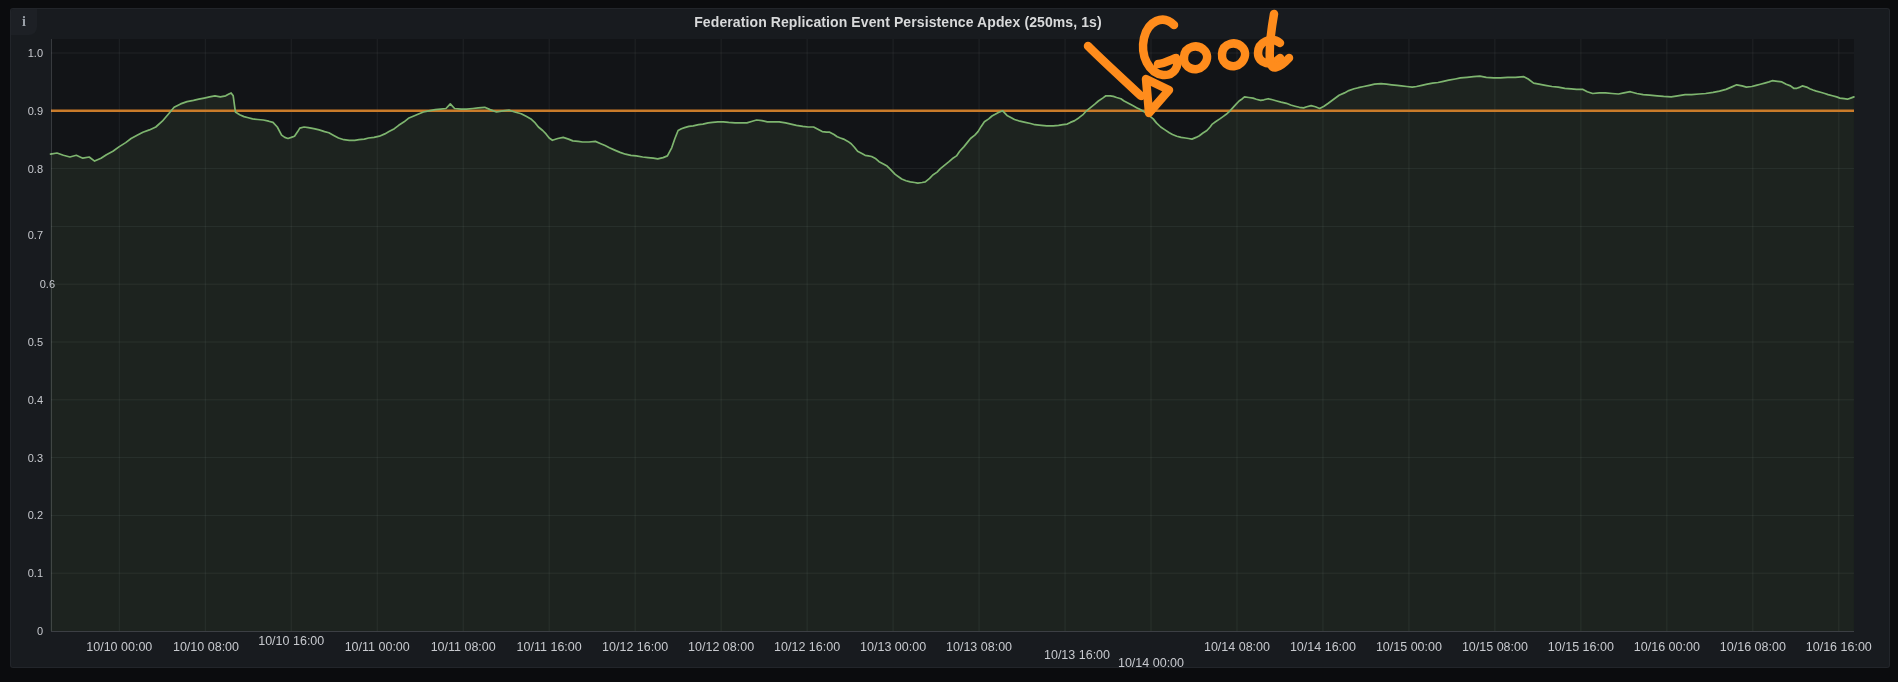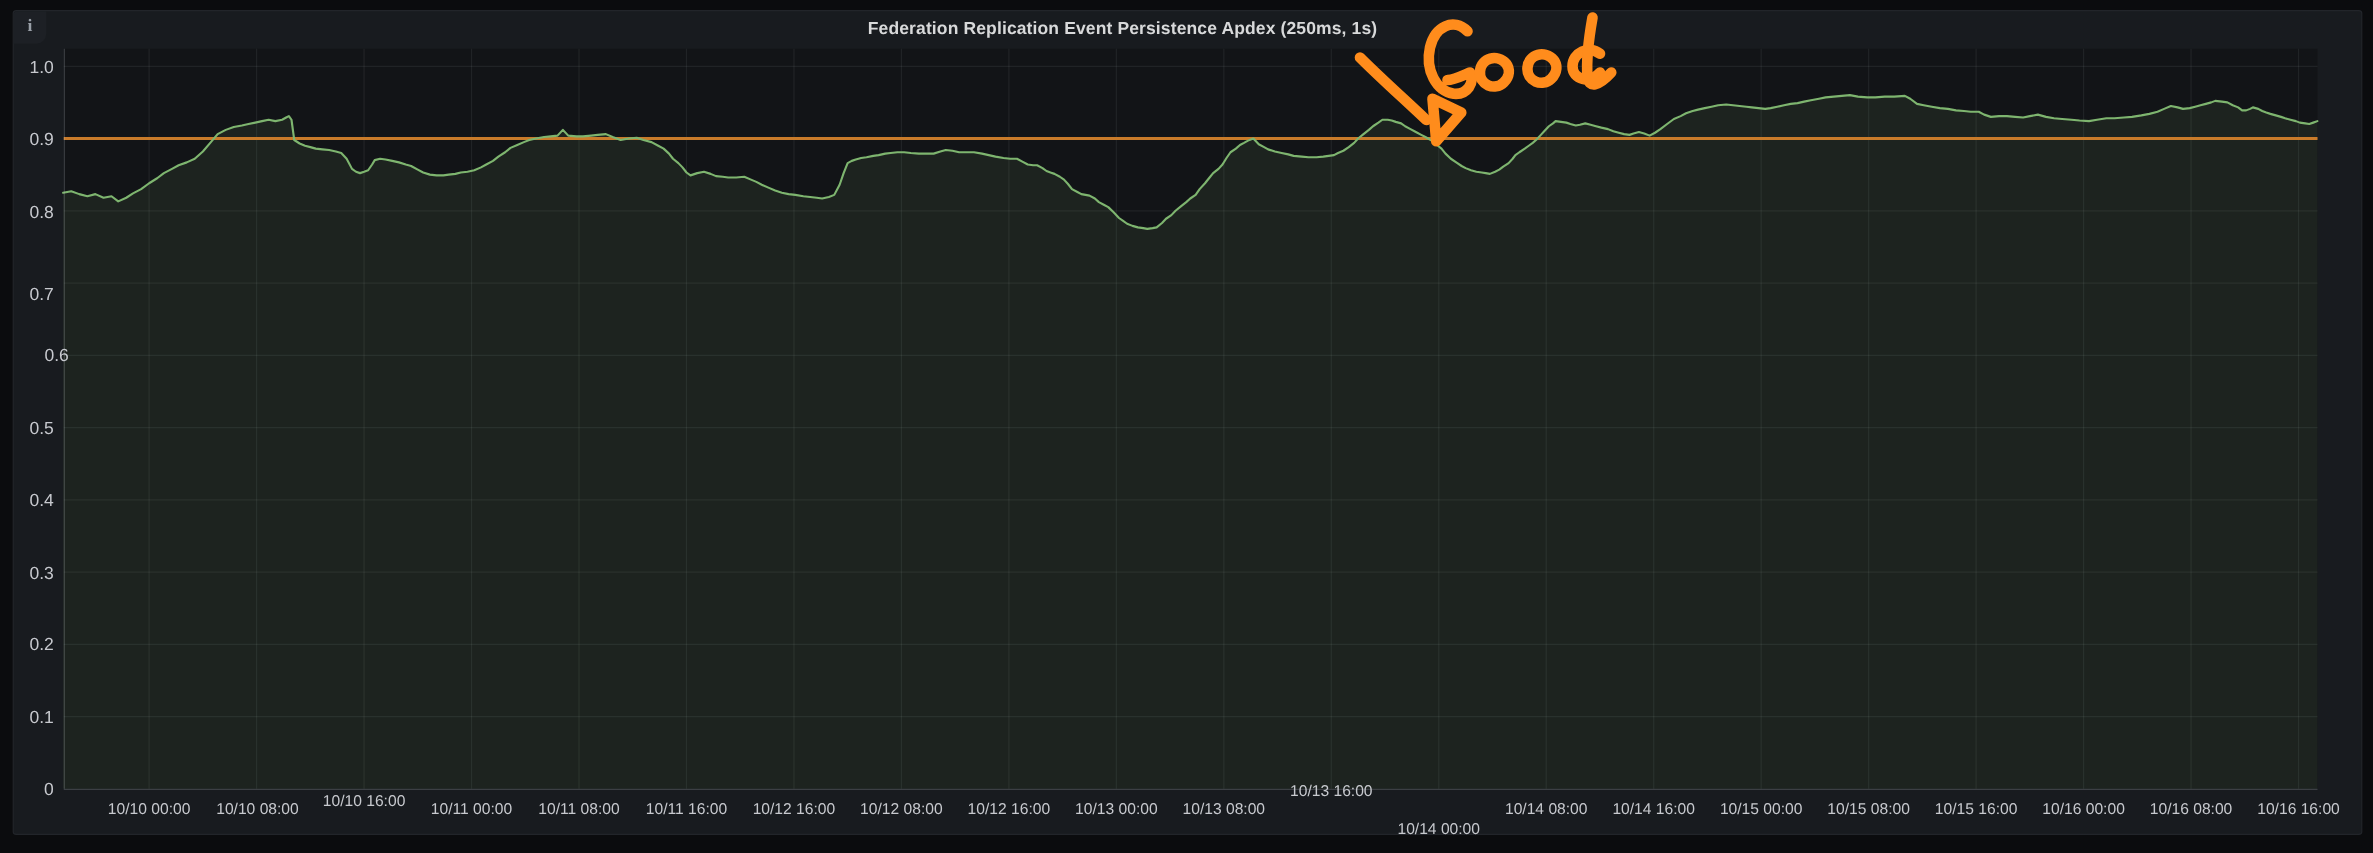--- a/index.html
+++ b/index.html
@@ -7,21 +7,21 @@
   #page{position:relative;width:1898px;height:682px;background:#0b0c0e;}
   #panel{position:absolute;left:10px;top:8px;width:1880px;height:660px;background:#181b1f;
     border-radius:3px;border:1px solid rgba(204,204,220,0.06);box-sizing:border-box;}
   #info-corner{position:absolute;left:0;top:0;width:26px;height:26px;background:#1d2025;
     border-radius:3px 0 8px 0;display:flex;align-items:center;justify-content:center;}
   #info-corner span{font-family:"Liberation Serif",serif;font-weight:bold;font-size:14px;color:#9aa0a8;}
   #panel-title{position:absolute;left:0;top:5px;width:100%;text-align:center;
     transform:translateX(-52px);font-size:14px;font-weight:bold;color:#d8d9da;letter-spacing:0.1px;}
   #chart-svg{position:absolute;left:0;top:0;}
   .y-tick{position:absolute;left:0;width:32px;height:16px;line-height:16px;text-align:right;
-    font-size:14px;color:#c7c9ce;}
+    font-size:11px;color:#c7c9ce;}
   .x-tick{position:absolute;width:90px;height:16px;line-height:16px;text-align:center;
     font-size:12.5px;color:#c7c9ce;}
 </style>
 </head>
 <body>
 
 <div id="page">
   <div id="panel">
     <div id="info-corner">
         <span>i</span>
@@ -94,21 +94,21 @@
         <div class="x-tick" style="left: 150px; top: 630px;">10/10 08:00</div>
         <div class="x-tick" style="left: 235.252px; top: 624px;">10/10 16:00</div>
         <div class="x-tick" style="left: 321.228px; top: 630px;">10/11 00:00</div>
         <div class="x-tick" style="left: 407.204px; top: 630px;">10/11 08:00</div>
         <div class="x-tick" style="left: 493.18px; top: 630px;">10/11 16:00</div>
         <div class="x-tick" style="left: 579.156px; top: 630px;">10/12 16:00</div>
         <div class="x-tick" style="left: 665.132px; top: 630px;">10/12 08:00</div>
         <div class="x-tick" style="left: 751.108px; top: 630px;">10/12 16:00</div>
         <div class="x-tick" style="left: 837.084px; top: 630px;">10/13 00:00</div>
         <div class="x-tick" style="left: 923.06px; top: 630px;">10/13 08:00</div>
-        <div class="x-tick" style="left: 1009.04px; top: 616px;">10/13 16:00</div>
+        <div class="x-tick" style="left: 1009.04px; top: 638px; text-align: right;">10/13 16:00</div>
         <div class="x-tick" style="left: 1095.01px; top: 630px; margin-top: 16px;">10/14 00:00</div>
         <div class="x-tick" style="left: 1180.99px; top: 630px;">10/14 08:00</div>
         <div class="x-tick" style="left: 1266.96px; top: 630px;">10/14 16:00</div>
         <div class="x-tick" style="left: 1352.94px; top: 630px;">10/15 00:00</div>
         <div class="x-tick" style="left: 1438.92px; top: 630px;">10/15 08:00</div>
         <div class="x-tick" style="left: 1524.89px; top: 630px;">10/15 16:00</div>
         <div class="x-tick" style="left: 1610.87px; top: 630px;">10/16 00:00</div>
         <div class="x-tick" style="left: 1696.84px; top: 630px;">10/16 08:00</div>
         <div class="x-tick" style="left: 1782.82px; top: 630px;">10/16 16:00</div>
       </div>

